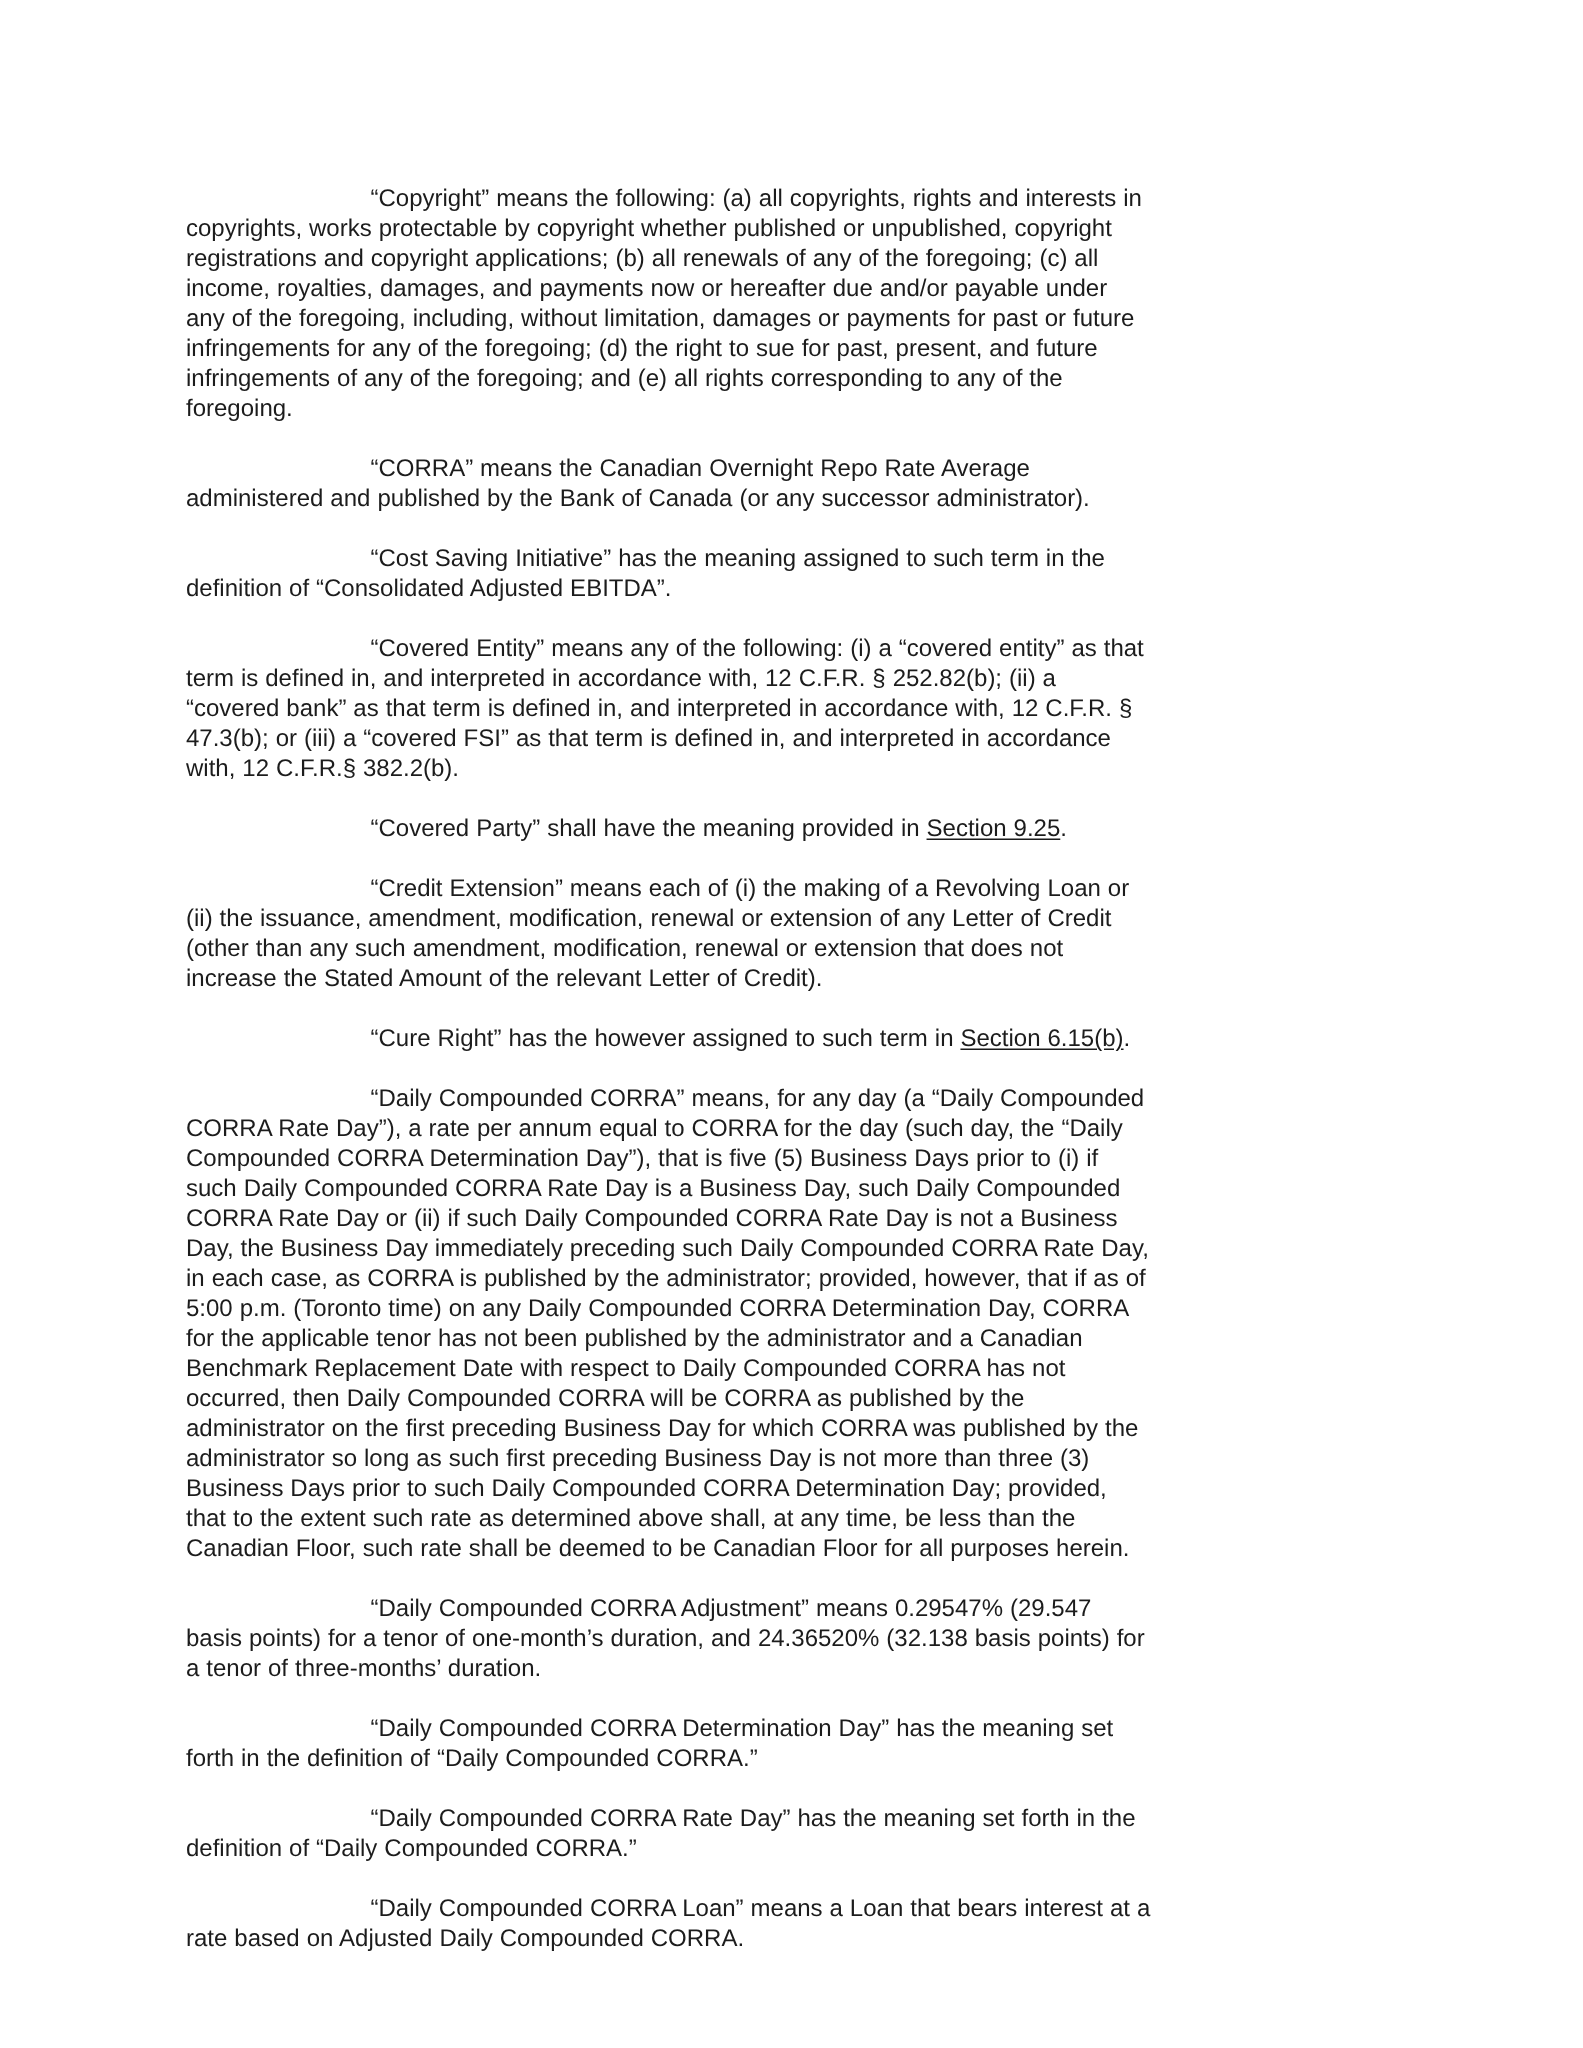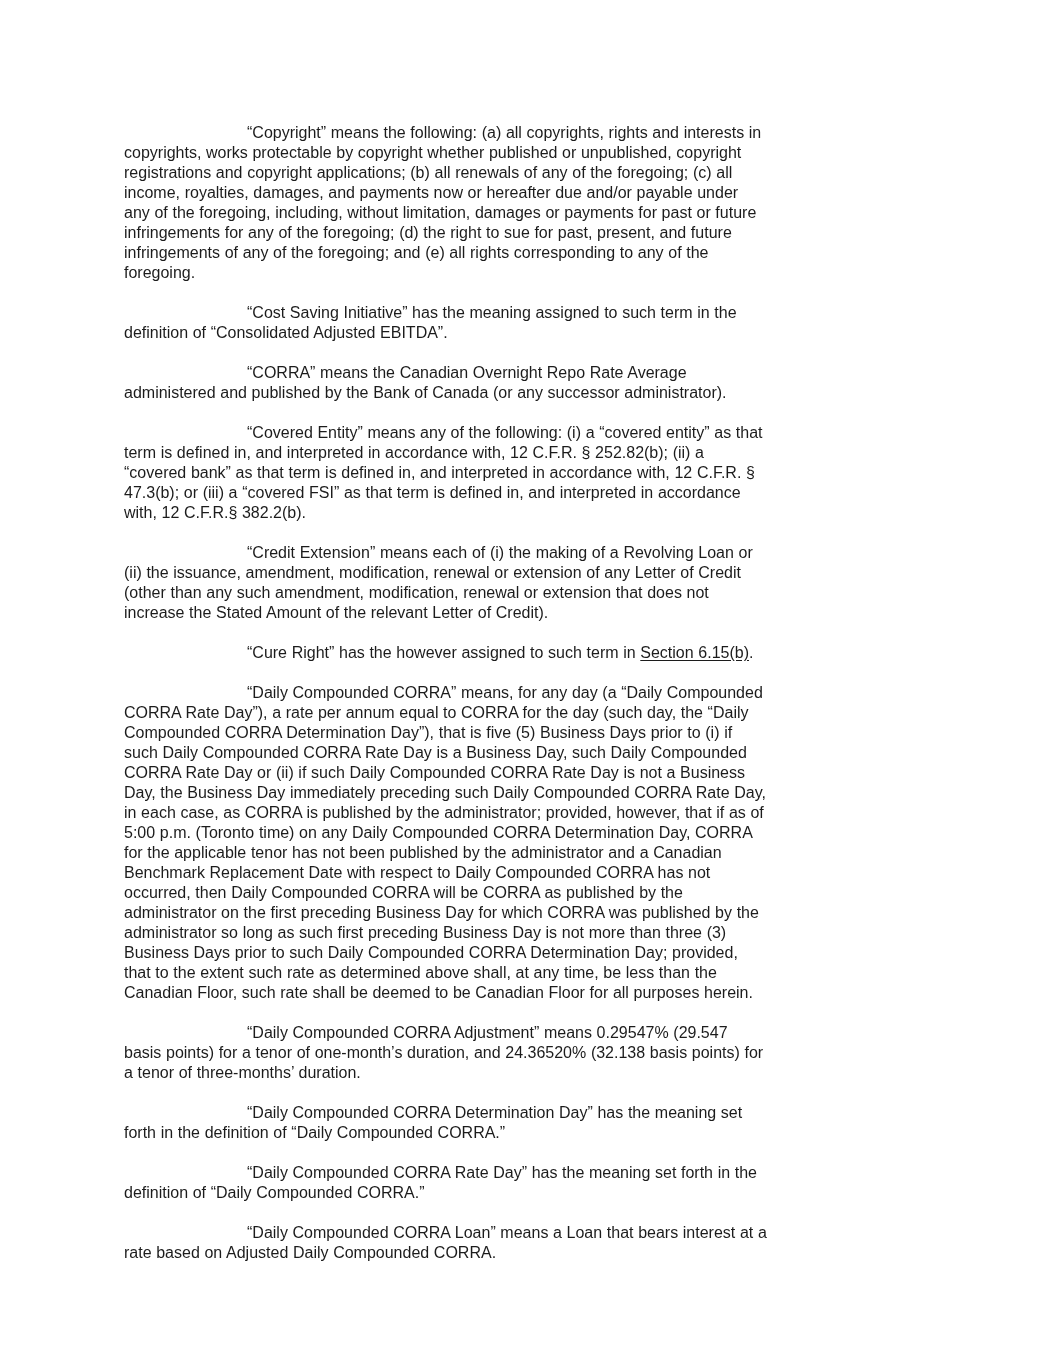--- a/index.html
+++ b/index.html
@@ -32,26 +32,27 @@
     text-underline-offset: 2px;
   }
 </style>
 </head>
 <body>
 
 <div class="page">
 
   <p class="para"><span>“Copyright” means the following: (a) all copyrights, rights and interests in copyrights, works protectable by copyright whether published or unpublished, copyright registrations and copyright applications; (b) all renewals of any of the foregoing; (c) all income, royalties, damages, and payments now or hereafter due and/or payable under any of the foregoing, including, without limitation, damages or payments for past or future infringements for any of the foregoing; (d) the right to sue for past, present, and future infringements of any of the foregoing; and (e) all rights corresponding to any of the foregoing.</span></p>
 
+  <p class="para"><span>“CORRA” means the Canadian Overnight Repo Rate Average administered and published by the Bank of Canada (or any successor administrator).</span></p>
+
   <p class="para"><span>“Cost Saving Initiative” has the meaning assigned to such term in the definition of “Consolidated Adjusted EBITDA”.</span></p>
-
-  <p class="para"><span>“CORRA” means the Canadian Overnight Repo Rate Average administered and published by the Bank of Canada (or any successor administrator).</span></p>
 
   <p class="para"><span>“Covered Entity” means any of the following: (i) a “covered entity” as that term is defined in, and interpreted in accordance with, 12 C.F.R. § 252.82(b); (ii) a “covered bank” as that term is defined in, and interpreted in accordance with, 12 C.F.R. § 47.3(b); or (iii) a “covered FSI” as that term is defined in, and interpreted in accordance with, 12 C.F.R.§ 382.2(b).</span></p>
 
+  <p class="para"><span>“Covered Party” shall have the meaning provided in </span><a class="sec-ref">Section 9.25</a><span>.</span></p>
 
   <p class="para"><span>“Credit Extension” means each of (i) the making of a Revolving Loan or (ii) the issuance, amendment, modification, renewal or extension of any Letter of Credit (other than any such amendment, modification, renewal or extension that does not increase the Stated Amount of the relevant Letter of Credit).</span></p>
 
 
 
   <p class="para"><span>“Cure Right” has the however assigned to such term in </span><a class="sec-ref">Section 6.15(b)</a><span>.</span></p>
 
   <p class="para"><span>“Daily Compounded CORRA” means, for any day (a “Daily Compounded CORRA Rate Day”), a rate per annum equal to CORRA for the day (such day, the “Daily Compounded CORRA Determination Day”), that is five (5) Business Days prior to (i) if such Daily Compounded CORRA Rate Day is a Business Day, such Daily Compounded CORRA Rate Day or (ii) if such Daily Compounded CORRA Rate Day is not a Business Day, the Business Day immediately preceding such Daily Compounded CORRA Rate Day, in each case, as CORRA is published by the administrator; provided, however, that if as of 5:00 p.m. (Toronto time) on any Daily Compounded CORRA Determination Day, CORRA for the applicable tenor has not been published by the administrator and a Canadian Benchmark Replacement Date with respect to Daily Compounded CORRA has not occurred, then Daily Compounded CORRA will be CORRA as published by the administrator on the first preceding Business Day for which CORRA was published by the administrator so long as such first preceding Business Day is not more than three (3) Business Days prior to such Daily Compounded CORRA Determination Day; provided, that to the extent such rate as determined above shall, at any time, be less than the Canadian Floor, such rate shall be deemed to be Canadian Floor for all purposes herein.</span></p>
 
   <p class="para"><span>“Daily Compounded CORRA Adjustment” means 0.29547% (29.547 basis points) for a tenor of one-month’s duration, and 24.36520% (32.138 basis points) for a tenor of three-months’ duration.</span></p>

